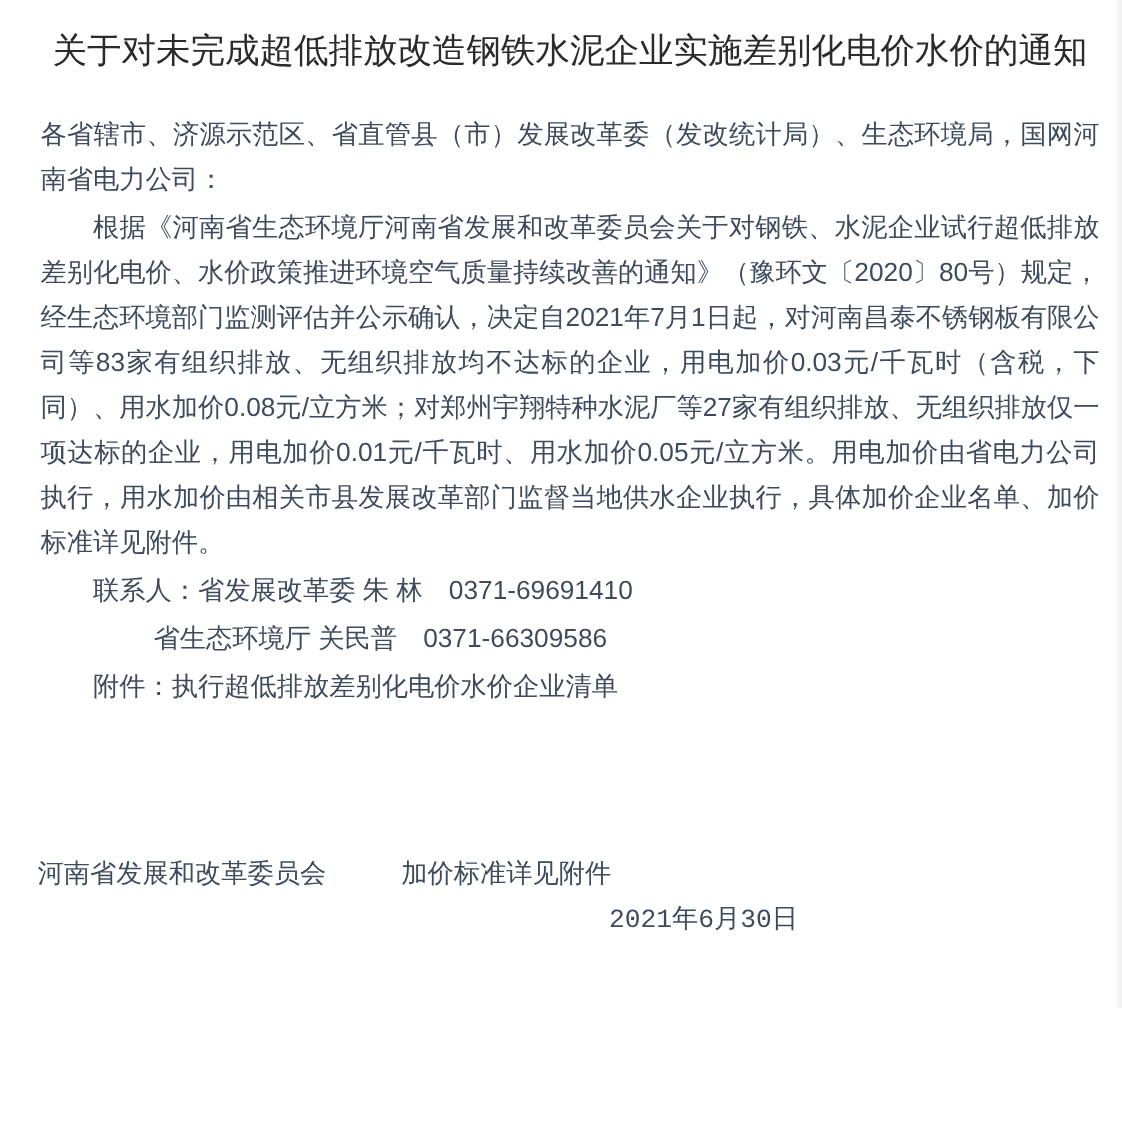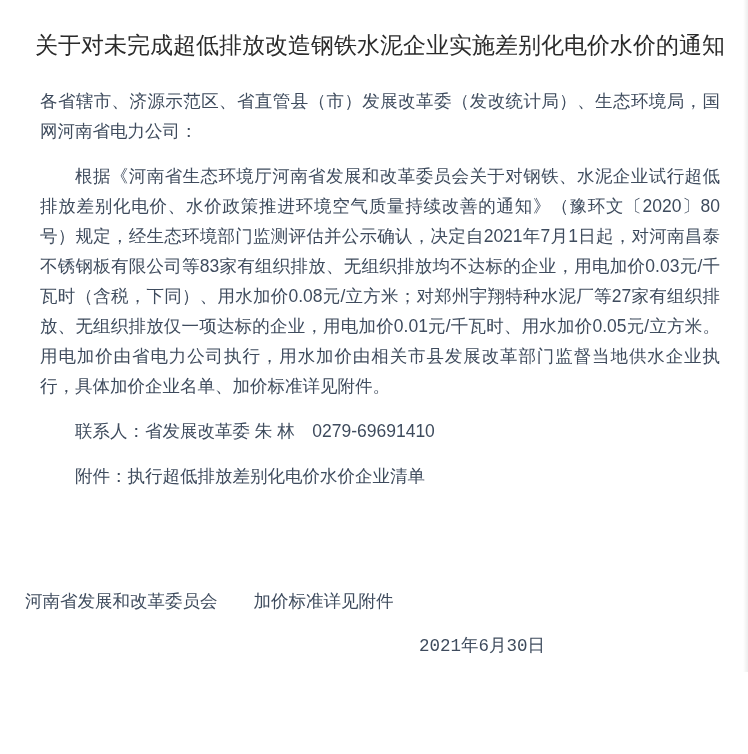--- a/index.html
+++ b/index.html
@@ -7,21 +7,21 @@
     padding: 0;
     background: #ffffff;
   }
   .page {
     position: relative;
     width: 748px;
     height: 672px;
     background: #ffffff;
     overflow: hidden;
     box-sizing: border-box;
-    padding: 28px 13px 0 25px;
+    padding: 16px 13px 0 25px;
     font-family: "Liberation Sans", "DejaVu Sans", sans-serif;
     color: #3e4b5d;
   }
   
   .page::after {
     content: "";
     position: absolute;
     top: 0;
     right: 0;
     width: 5px;
@@ -37,38 +37,38 @@
     color: #2b2b2b;
     letter-spacing: 0px;
     margin: 0 0 24px 0;
   }
   .body-text {
     font-size: 17.5px;
     line-height: 30px;
     text-align: justify;
   }
   .body-text p {
-    margin: 15px;
+    margin: 2px;
   }
   .para-indent {
     text-indent: 2em;
   }
   .contact-line-1 {
     text-indent: 2em;
   }
   .contact-line-2 {
     text-indent: 4.3em;
   }
   .attachment-line {
     text-indent: 2em;
     margin-top: 23px;
   }
   .signature-row {
     display: flex;
-    gap: 36px;
+    gap: 50px;
     margin-top: 95px;
     text-align: left;
   }
   .date-line {
     margin-top: 27px;
     padding-left: 379px;
     font-family: Liberation Mono, monospace;
   }
 </style>
 </head>
@@ -78,22 +78,23 @@
 
   <h1 class="doc-title">关于对未完成超低排放改造钢铁水泥企业实施差别化电价水价的通知</h1>
 
   <div class="body-text">
 
     <p>各省辖市、济源示范区、省直管县（市）发展改革委（发改统计局）、生态环境局，国网河南省电力公司：</p>
 
     <p class="para-indent">根据《河南省生态环境厅河南省发展和改革委员会关于对钢铁、水泥企业试行超低排放差别化电价、水价政策推进环境空气质量持续改善的通知》（豫环文〔2020〕80号）规定，经生态环境部门监测评估并公示确认，决定自2021年7月1日起，对河南昌泰不锈钢板有限公司等83家有组织排放、无组织排放均不达标的企业，用电加价0.03元/千瓦时（含税，下同）、用水加价0.08元/立方米；对郑州宇翔特种水泥厂等27家有组织排放、无组织排放仅一项达标的企业，用电加价0.01元/千瓦时、用水加价0.05元/立方米。用电加价由省电力公司执行，用水加价由相关市县发展改革部门监督当地供水企业执行，具体加价企业名单、加价标准详见附件。</p>
 
 
-    <p class="contact-line-1">联系人：省发展改革委 朱 林　0279-69691410</p>
+    <p class="contact-line-1">联系人：省发展改革委 朱 林　0371-69691410</p>
 
+    <p class="contact-line-2">省生态环境厅 关民普　0371-66309586</p>
 
     <p class="attachment-line">附件：执行超低排放差别化电价水价企业清单</p>
 
     <div class="signature-row">
       <span>河南省发展和改革委员会</span>
       <span>加价标准详见附件</span>
     </div>
 
     <p class="date-line">2021年6月30日</p>
 

